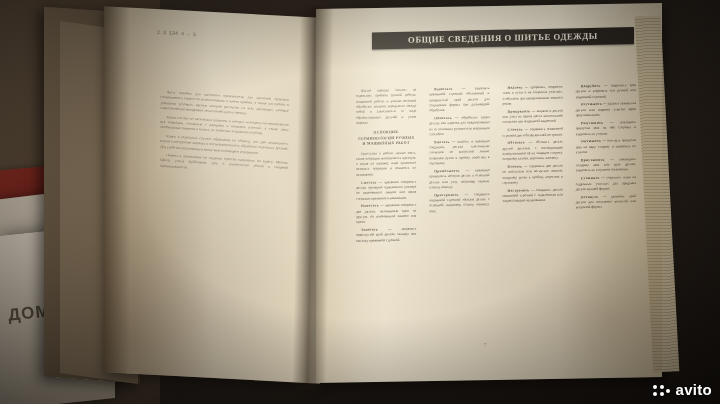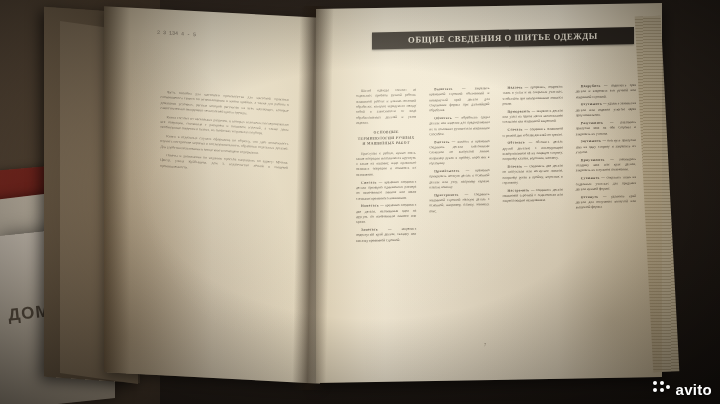--- a/index.html
+++ b/index.html
@@ -259,21 +259,21 @@
     left: 0; top: 0; width: 720px; height: 404px;
     background: radial-gradient(ellipse at 52% 48%, rgba(0,0,0,0) 42%, rgba(0,0,0,.55) 100%);
     pointer-events: none;
     z-index: 20;
   }
   .watermark {
     position: absolute;
     right: 8px;
     bottom: 6px;
     display: flex;
-    align-items: flex-start;
+    align-items: flex-end;
     gap: 5px;
     z-index: 30;
     color: #ffffff;
     font-family: "Liberation Sans", sans-serif;
     font-size: 15px;
     font-weight: bold;
     letter-spacing: .3px;
     text-shadow: 0 1px 2px rgba(0,0,0,.8);
   }
   .wm-dots {

